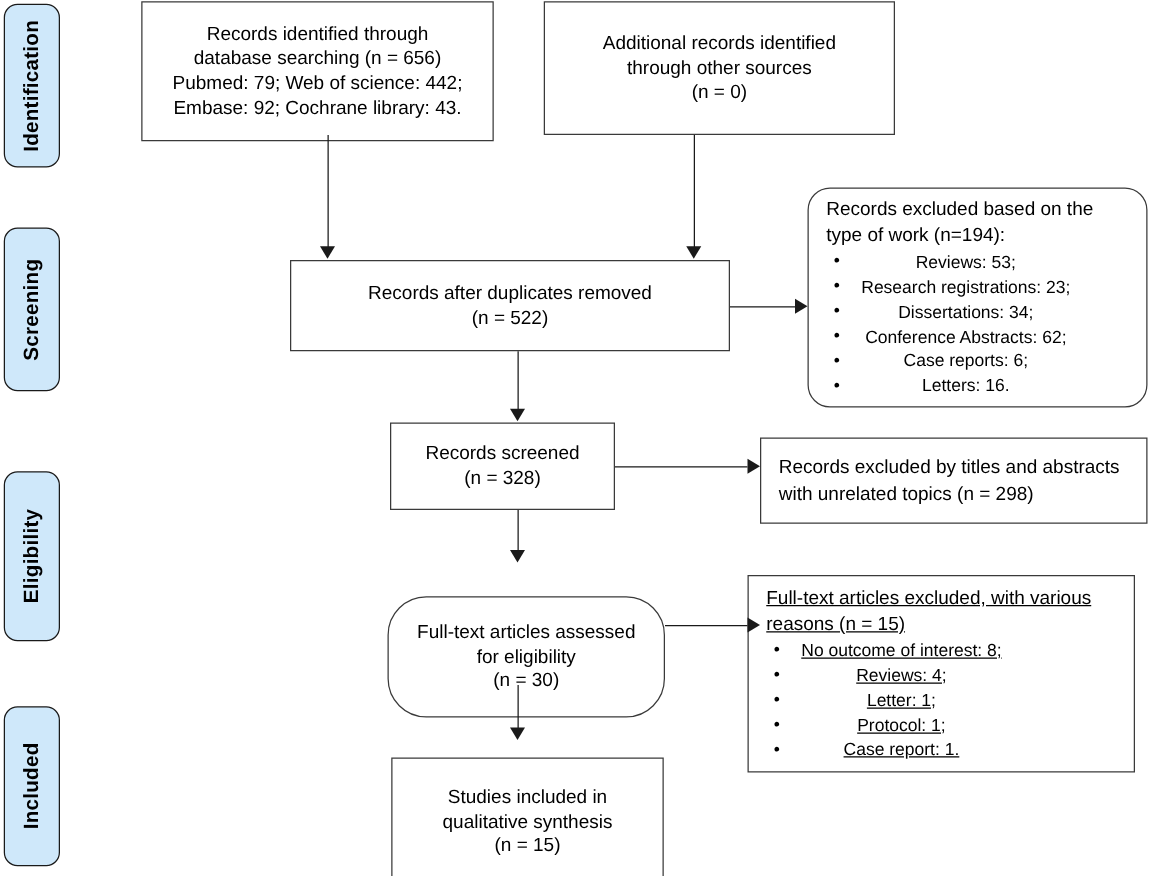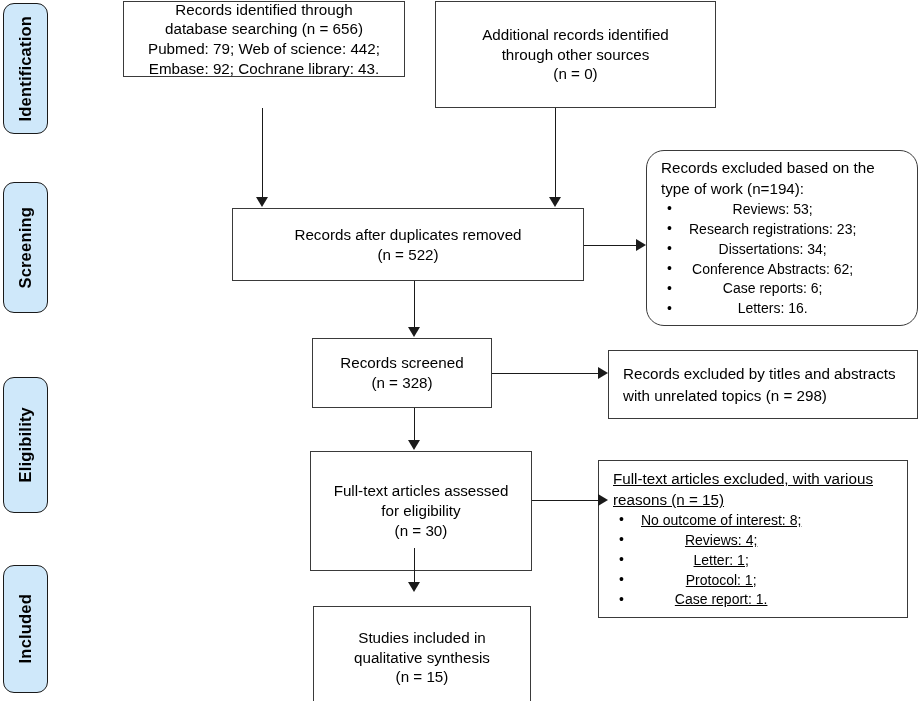--- a/index.html
+++ b/index.html
@@ -130,21 +130,21 @@
   </div>
 
   <div class="stage-pill" style="left:3px; top:377px; width:45px; height:136px;">
     <span class="stage-label">Eligibility</span>
   </div>
 
   <div class="stage-pill" style="left:3px; top:565px; width:45px; height:128px;">
     <span class="stage-label">Included</span>
   </div>
 
-  <div class="flow-box centered" style="left:123px; top:1px; width:282px; height:76px;">
+  <div class="flow-box centered" style="left:113px; top:1px; width:282px; height:112px;">
     <div class="line">Records identified through</div>
     <div class="line">database searching (n = 656)</div>
     <div class="line">Pubmed: 79; Web of science: 442;</div>
     <div class="line">Embase: 92; Cochrane library: 43.</div>
   </div>
 
   <div class="flow-box centered" style="left:435px; top:1px; width:281px; height:107px;">
     <div class="line">Additional records identified</div>
     <div class="line">through other sources</div>
     <div class="line">(n = 0)</div>
@@ -171,21 +171,21 @@
   <div class="flow-box centered" style="left:312px; top:338px; width:180px; height:70px;text-align:right;">
     <div class="line">Records screened</div>
     <div class="line">(n = 328)</div>
   </div>
 
   <div class="flow-box leftalign" style="left:608px; top:350px; width:310px; height:69px;">
     <div class="line">Records excluded by titles and abstracts</div>
     <div class="line">with unrelated topics (n = 298)</div>
   </div>
 
-  <div class="flow-box centered" style="left:310px; top:451px; width:222px; height:120px;">
+  <div class="flow-box centered" style="left:310px; top:477px; width:222px; height:97px;border-radius:31px;">
     <div class="line">Full-text articles assessed</div>
     <div class="line">for eligibility</div>
     <div class="line">(n = 30)</div>
   </div>
 
   <div class="flow-box leftalign" style="left:598px; top:460px; width:310px; height:158px;text-decoration:underline;">
     <div class="line">Full-text articles excluded, with various</div>
     <div class="line">reasons (n = 15)</div>
     <ul class="bullet-list">
       <li>No outcome of interest: 8;</li>

